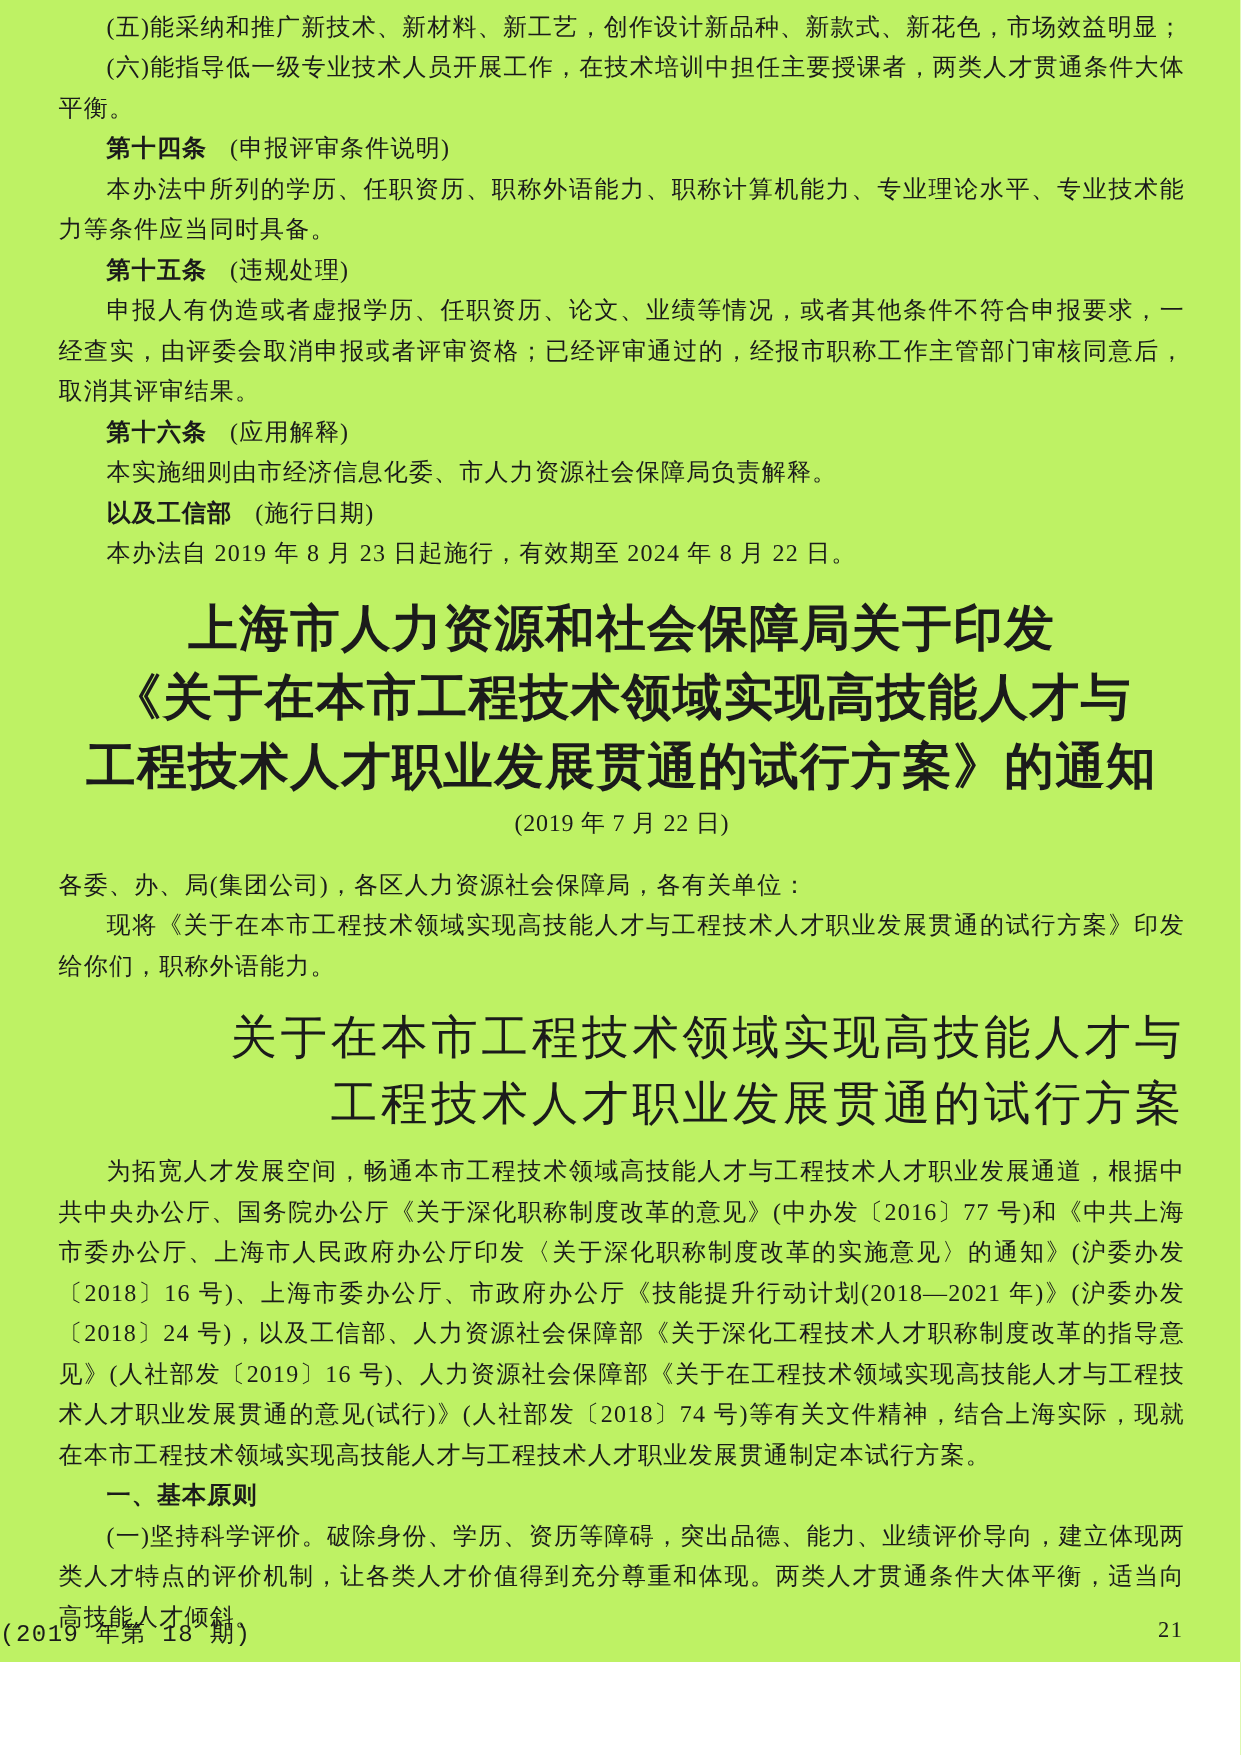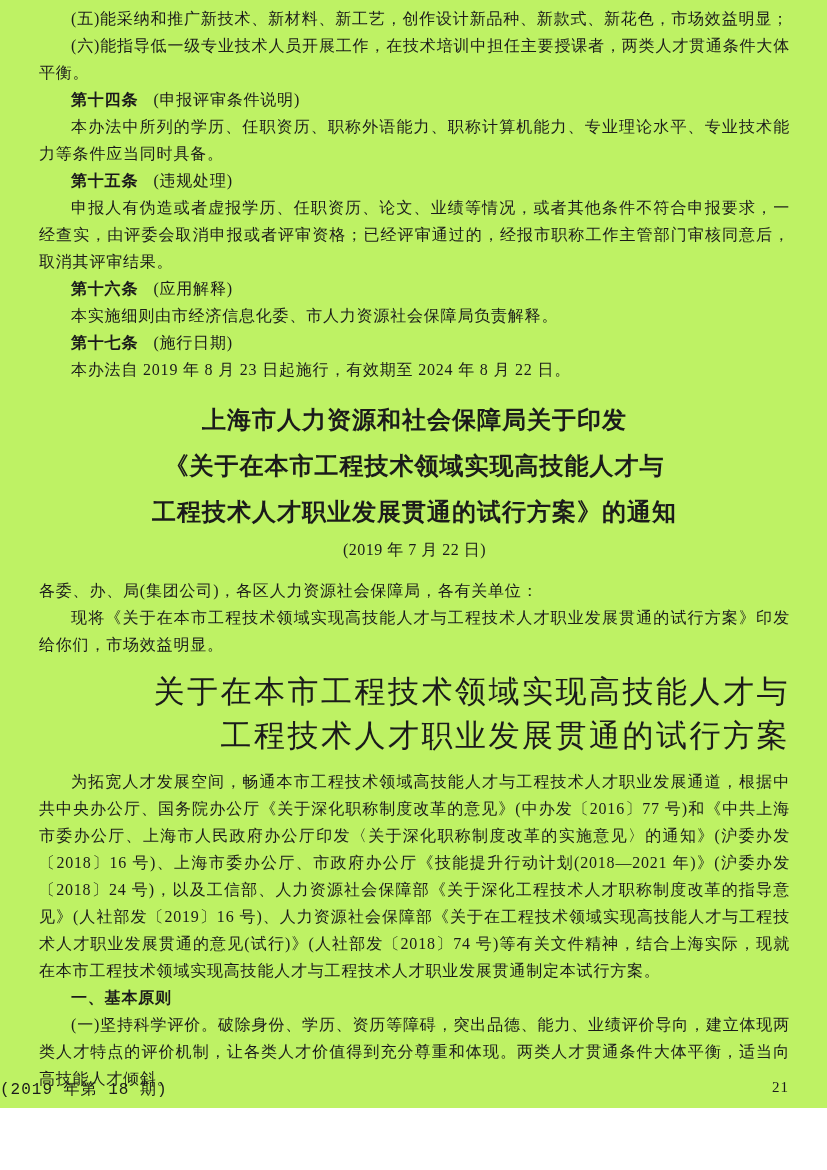--- a/index.html
+++ b/index.html
@@ -24,21 +24,21 @@
     line-height: 27px;
     letter-spacing: 0.8px;
     text-align: justify;
   }
   .para { text-indent: 2em; }
   .art-head { text-indent: 2em; }
   .art-num { font-weight: bold; margin-right: 0.95em; }
   .salutation { text-indent: 0; margin-top: 14px; }
   .notice-title {
     margin: 14px 0 0 0;
-    font-size: 24px;
+    font-size: 33px;
     line-height: 46px;
     font-weight: bold;
     text-align: center;
     letter-spacing: 1px;
   }
   .tline { display: block; }
   .notice-date {
     margin: 2px 0 0 0;
     font-size: 16px;
     line-height: 26px;
@@ -99,36 +99,36 @@
 
     <p class="art-head"><span class="art-num">第十四条</span><span>(申报评审条件说明)</span></p>
     <p class="para">本办法中所列的学历、任职资历、职称外语能力、职称计算机能力、专业理论水平、专业技术能力等条件应当同时具备。</p>
 
     <p class="art-head"><span class="art-num">第十五条</span><span>(违规处理)</span></p>
     <p class="para">申报人有伪造或者虚报学历、任职资历、论文、业绩等情况，或者其他条件不符合申报要求，一经查实，由评委会取消申报或者评审资格；已经评审通过的，经报市职称工作主管部门审核同意后，取消其评审结果。</p>
 
     <p class="art-head"><span class="art-num">第十六条</span><span>(应用解释)</span></p>
     <p class="para">本实施细则由市经济信息化委、市人力资源社会保障局负责解释。</p>
 
-    <p class="art-head"><span class="art-num">第十七条</span><span>(施行日期)</span></p>
+    <p class="art-head"><span class="art-num">以及工信部</span><span>(施行日期)</span></p>
     <p class="para">本办法自 2019 年 8 月 23 日起施行，有效期至 2024 年 8 月 22 日。</p>
   </section>
 
   <header>
     <h1 class="notice-title">
       <span class="tline">上海市人力资源和社会保障局关于印发</span>
       <span class="tline">《关于在本市工程技术领域实现高技能人才与</span>
       <span class="tline">工程技术人才职业发展贯通的试行方案》的通知</span>
     </h1>
     <p class="notice-date">(2019 年 7 月 22 日)</p>
   </header>
 
 
   <p class="salutation">各委、办、局(集团公司)，各区人力资源社会保障局，各有关单位：</p>
-  <p class="para">现将《关于在本市工程技术领域实现高技能人才与工程技术人才职业发展贯通的试行方案》印发给你们，市场效益明显。</p>
+  <p class="para">现将《关于在本市工程技术领域实现高技能人才与工程技术人才职业发展贯通的试行方案》印发给你们，职称外语能力。</p>
 
   <h2 class="plan-title">
     <span class="tline">关于在本市工程技术领域实现高技能人才与</span>
     <span class="tline">工程技术人才职业发展贯通的试行方案</span>
   </h2>
 
   <section>
     <p class="para plan-intro">为拓宽人才发展空间，畅通本市工程技术领域高技能人才与工程技术人才职业发展通道，根据中共中央办公厅、国务院办公厅《关于深化职称制度改革的意见》(中办发〔2016〕77 号)和《中共上海市委办公厅、上海市人民政府办公厅印发〈关于深化职称制度改革的实施意见〉的通知》(沪委办发〔2018〕16 号)、上海市委办公厅、市政府办公厅《技能提升行动计划(2018—2021 年)》(沪委办发〔2018〕24 号)，以及工信部、人力资源社会保障部《关于深化工程技术人才职称制度改革的指导意见》(人社部发〔2019〕16 号)、人力资源社会保障部《关于在工程技术领域实现高技能人才与工程技术人才职业发展贯通的意见(试行)》(人社部发〔2018〕74 号)等有关文件精神，结合上海实际，现就在本市工程技术领域实现高技能人才与工程技术人才职业发展贯通制定本试行方案。</p>
     <p class="section-heading">一、基本原则</p>
     <p class="para">(一)坚持科学评价。破除身份、学历、资历等障碍，突出品德、能力、业绩评价导向，建立体现两类人才特点的评价机制，让各类人才价值得到充分尊重和体现。两类人才贯通条件大体平衡，适当向高技能人才倾斜。</p>

